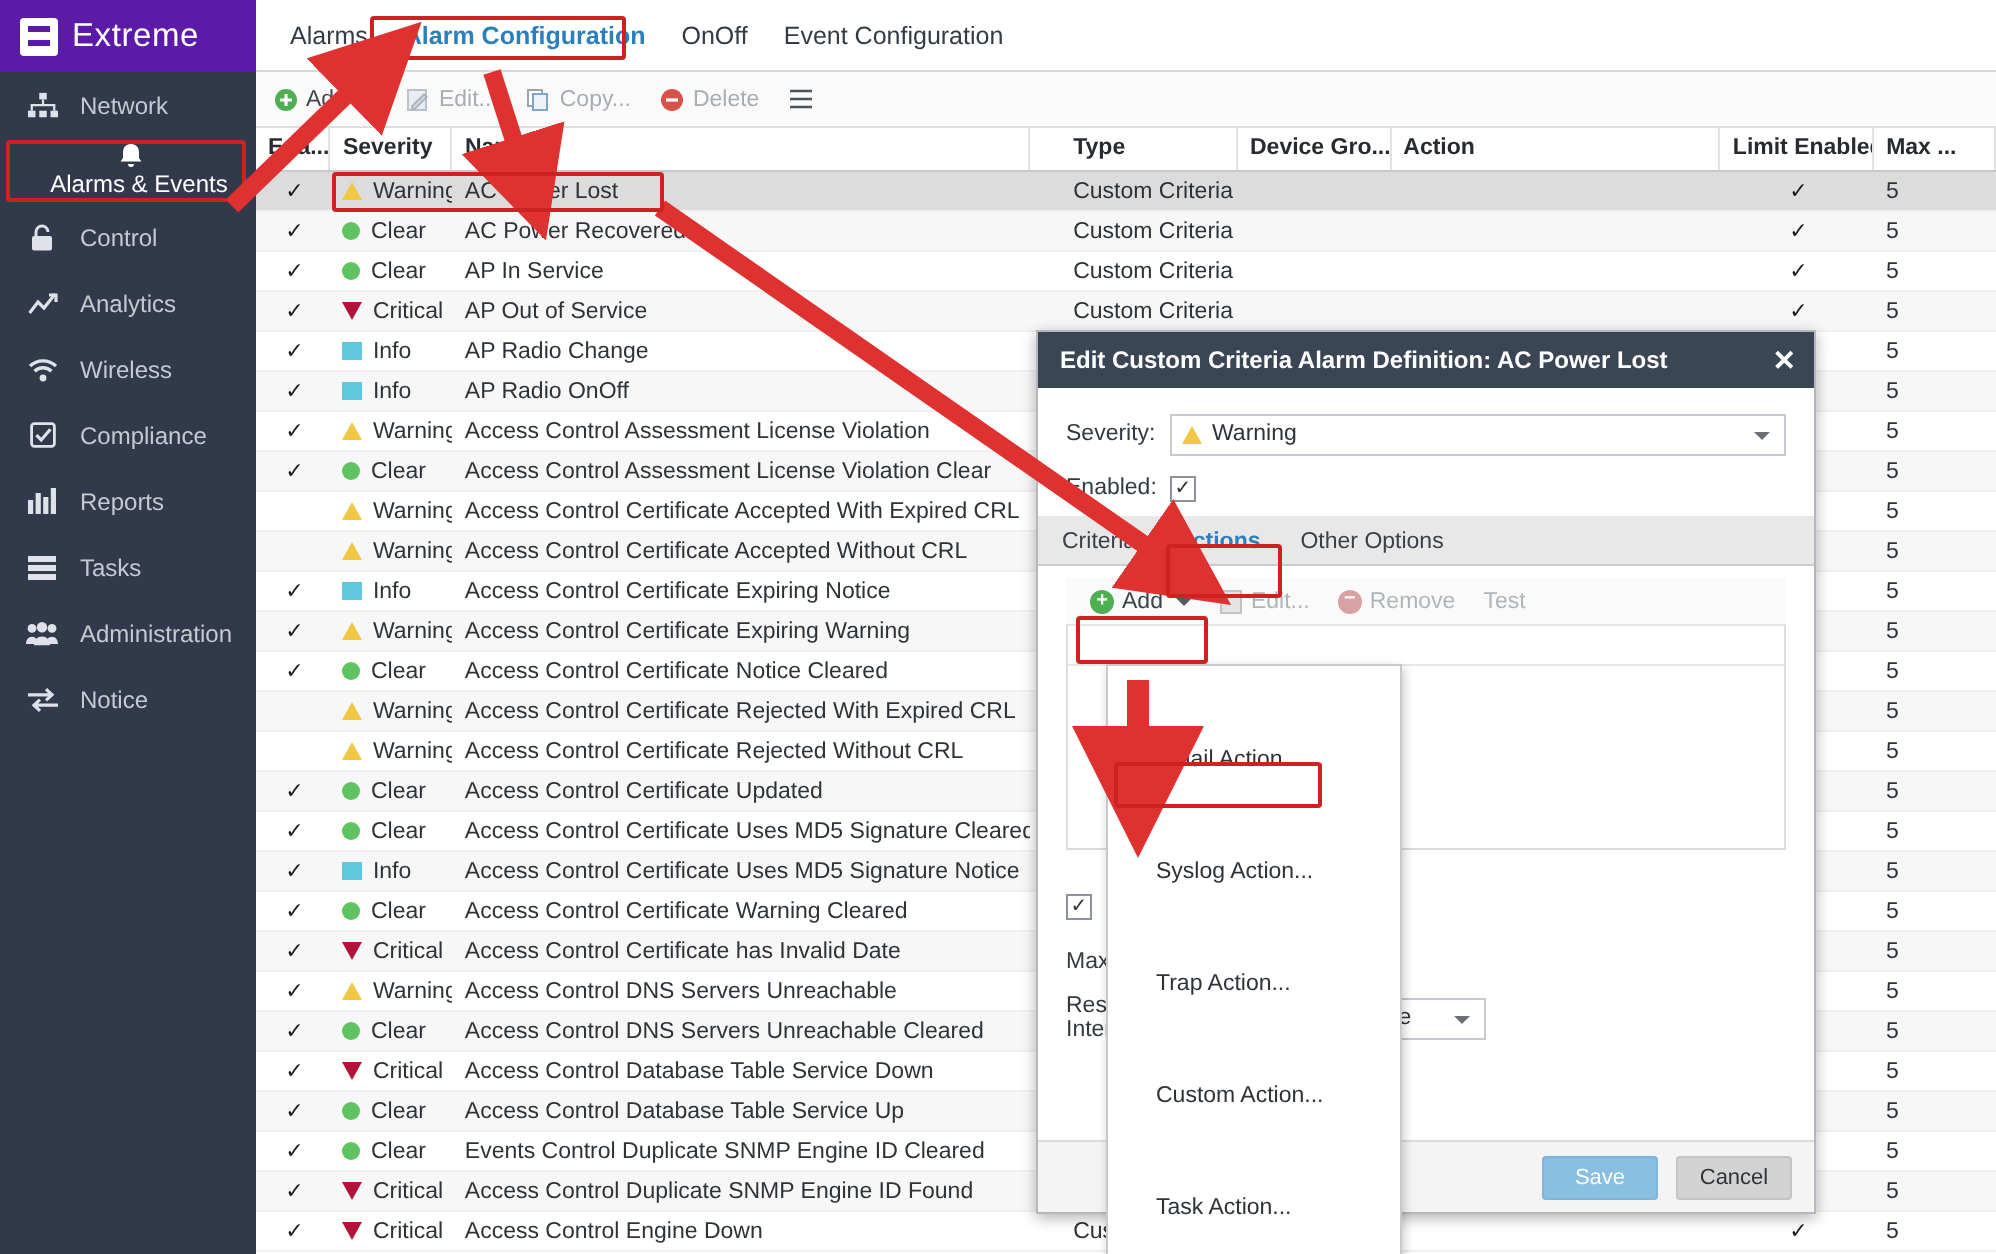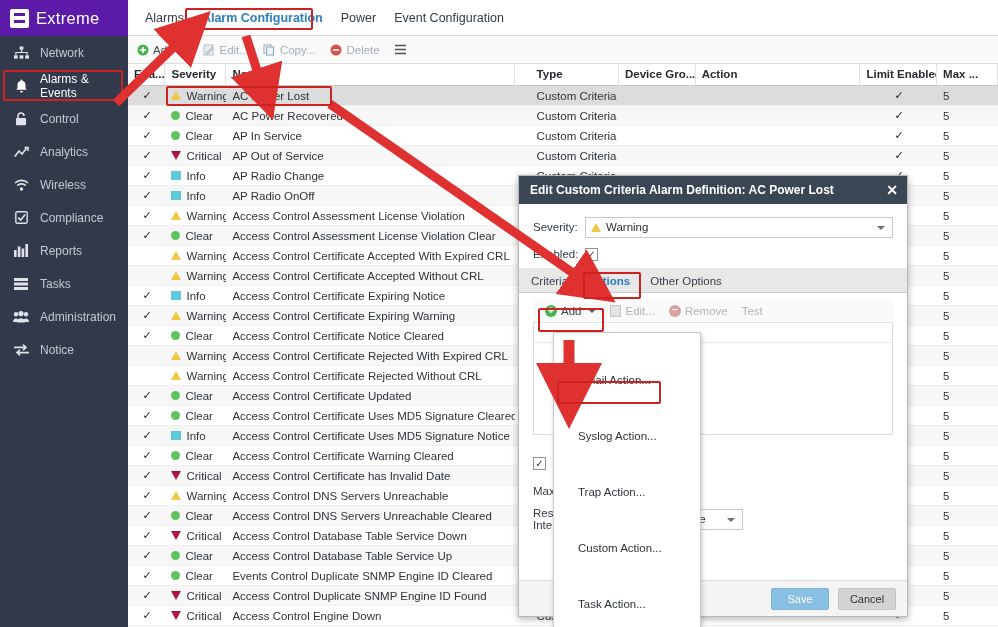--- a/index.html
+++ b/index.html
@@ -40,21 +40,21 @@
     height: 33px; display: flex; align-items: center;
     color: #c5c9d2; font-size: 12px; padding-left: 11px; cursor: default;
     position: relative;
   }
   .nav-item .ico {
     width: 20px; height: 16px; margin-right: 9px; flex: none;
     display: flex; align-items: center; justify-content: center;
     color: #dfe2e8;
   }
   .nav-item .ico svg { display: block; }
-  .nav-item.selected { color: #ffffff; }
+  .nav-item.selected { color: #ffffff; flex-direction: column; }
 
   
   #hl-sidebar {
     position: absolute; left: 3px; top: 70px; width: 120px; height: 31px;
     border: 2px solid #cc2222; border-radius: 2px; pointer-events: none;
   }
 
   
   #tabbar {
     position: absolute; left: 128px; top: 0; width: 870px; height: 36px;
@@ -137,21 +137,21 @@
   }
   .dot-clear {
     width: 9px; height: 9px; border-radius: 50%; background: #5fc45f;
   }
   .sq-info {
     width: 10px; height: 9px; background: #5fc8de;
   }
 
   
   #dialog {
-    position: absolute; left: 518px; top: 175px; width: 390px; height: 442px;
+    position: absolute; left: 518px; top: 165px; width: 390px; height: 442px;
     background: #ffffff; border: 1px solid #b4b7bb;
     box-shadow: 0 2px 7px rgba(0,0,0,.30);
   }
   #dlg-title {
     height: 28px; background: #3b4655; color: #ffffff;
     display: flex; align-items: center; justify-content: space-between;
     padding: 0 9px 0 11px; font-size: 12px; font-weight: bold;
   }
   #dlg-close { font-size: 14px; color: #ffffff; cursor: default; line-height: 1; }
 
@@ -394,21 +394,21 @@
           </span>
           <span>Notice</span>
         </div>
       </div>
     <div id="hl-sidebar"></div>
   </div>
 
   <div id="tabbar">
       <div class="tab">Alarms</div>
       <div class="tab active">Alarm Configuration</div>
-      <div class="tab">Power</div>
+      <div class="tab">OnOff</div>
       <div class="tab">Event Configuration</div>
     </div>
   <div id="hl-tab"></div>
 
   <div id="toolbar">
     <div class="tb-btn">
       <span class="tb-ico">
         <svg width="12" height="12" viewBox="0 0 12 12">
             <circle cx="6" cy="6" r="5.5" fill="#4caf50"></circle>
             <path d="M6 3v6M3 6h6" stroke="#fff" stroke-width="1.6"></path>

